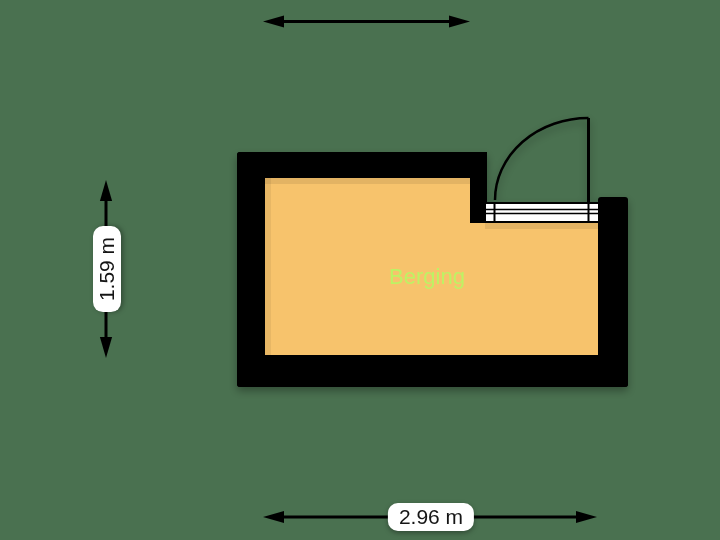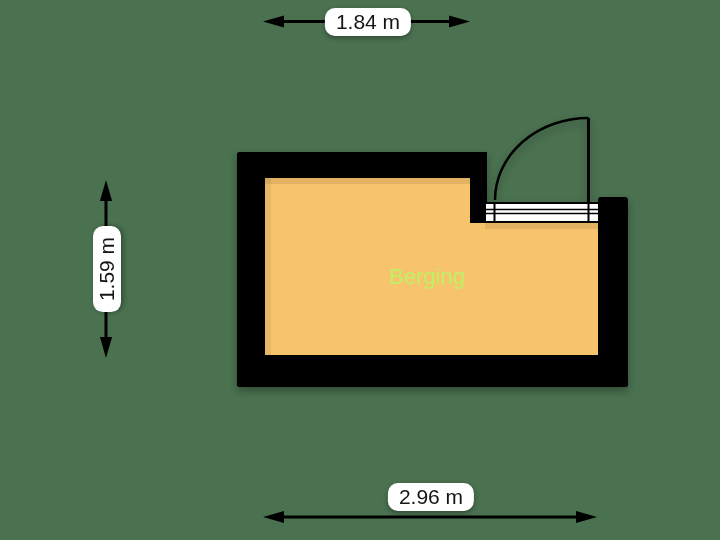--- a/index.html
+++ b/index.html
@@ -29,21 +29,21 @@
     height: 28px;
     line-height: 28px;
     font-size: 21px;
     color: #151515;
     white-space: nowrap;
     box-shadow: 0 2px 5px rgba(0,0,0,0.35);
     text-align: center;
   }
   #label-top    { left: 368px; top: 22px;  transform: translate(-50%,-50%); }
   #label-left   { left: 107px; top: 269px; transform: translate(-50%,-50%) rotate(-90deg); }
-  #label-bottom { left: 431px; top: 497px; transform: translate(-50%,-50%); }
+  #label-bottom { left: 431px; top: 517px; transform: translate(-50%,-50%); }
   .room-name {
     position: absolute;
     left: 427px;
     top: 277px;
     transform: translate(-50%,-50%);
     font-size: 22px;
     color: #bef264;
     white-space: nowrap;
   }
 </style>
@@ -106,21 +106,20 @@
       </g>
 
       <g>
         <line x1="280" y1="517" x2="580" y2="517" stroke-width="3"></line>
         <polygon points="263,517 284,510.9 284,523.1" stroke="none"></polygon>
         <polygon points="597,517 576,510.9 576,523.1" stroke="none"></polygon>
       </g>
     </g>
   </svg>
 
-  <div class="dim-label" id="label-top">1.84 m</div>
 
   <div class="dim-label" id="label-left">1.59 m</div>
 
   <div class="dim-label" id="label-bottom">2.96 m</div>
 
   <div class="room-name">Berging</div>
 
 </div>
 
 </body></html>

